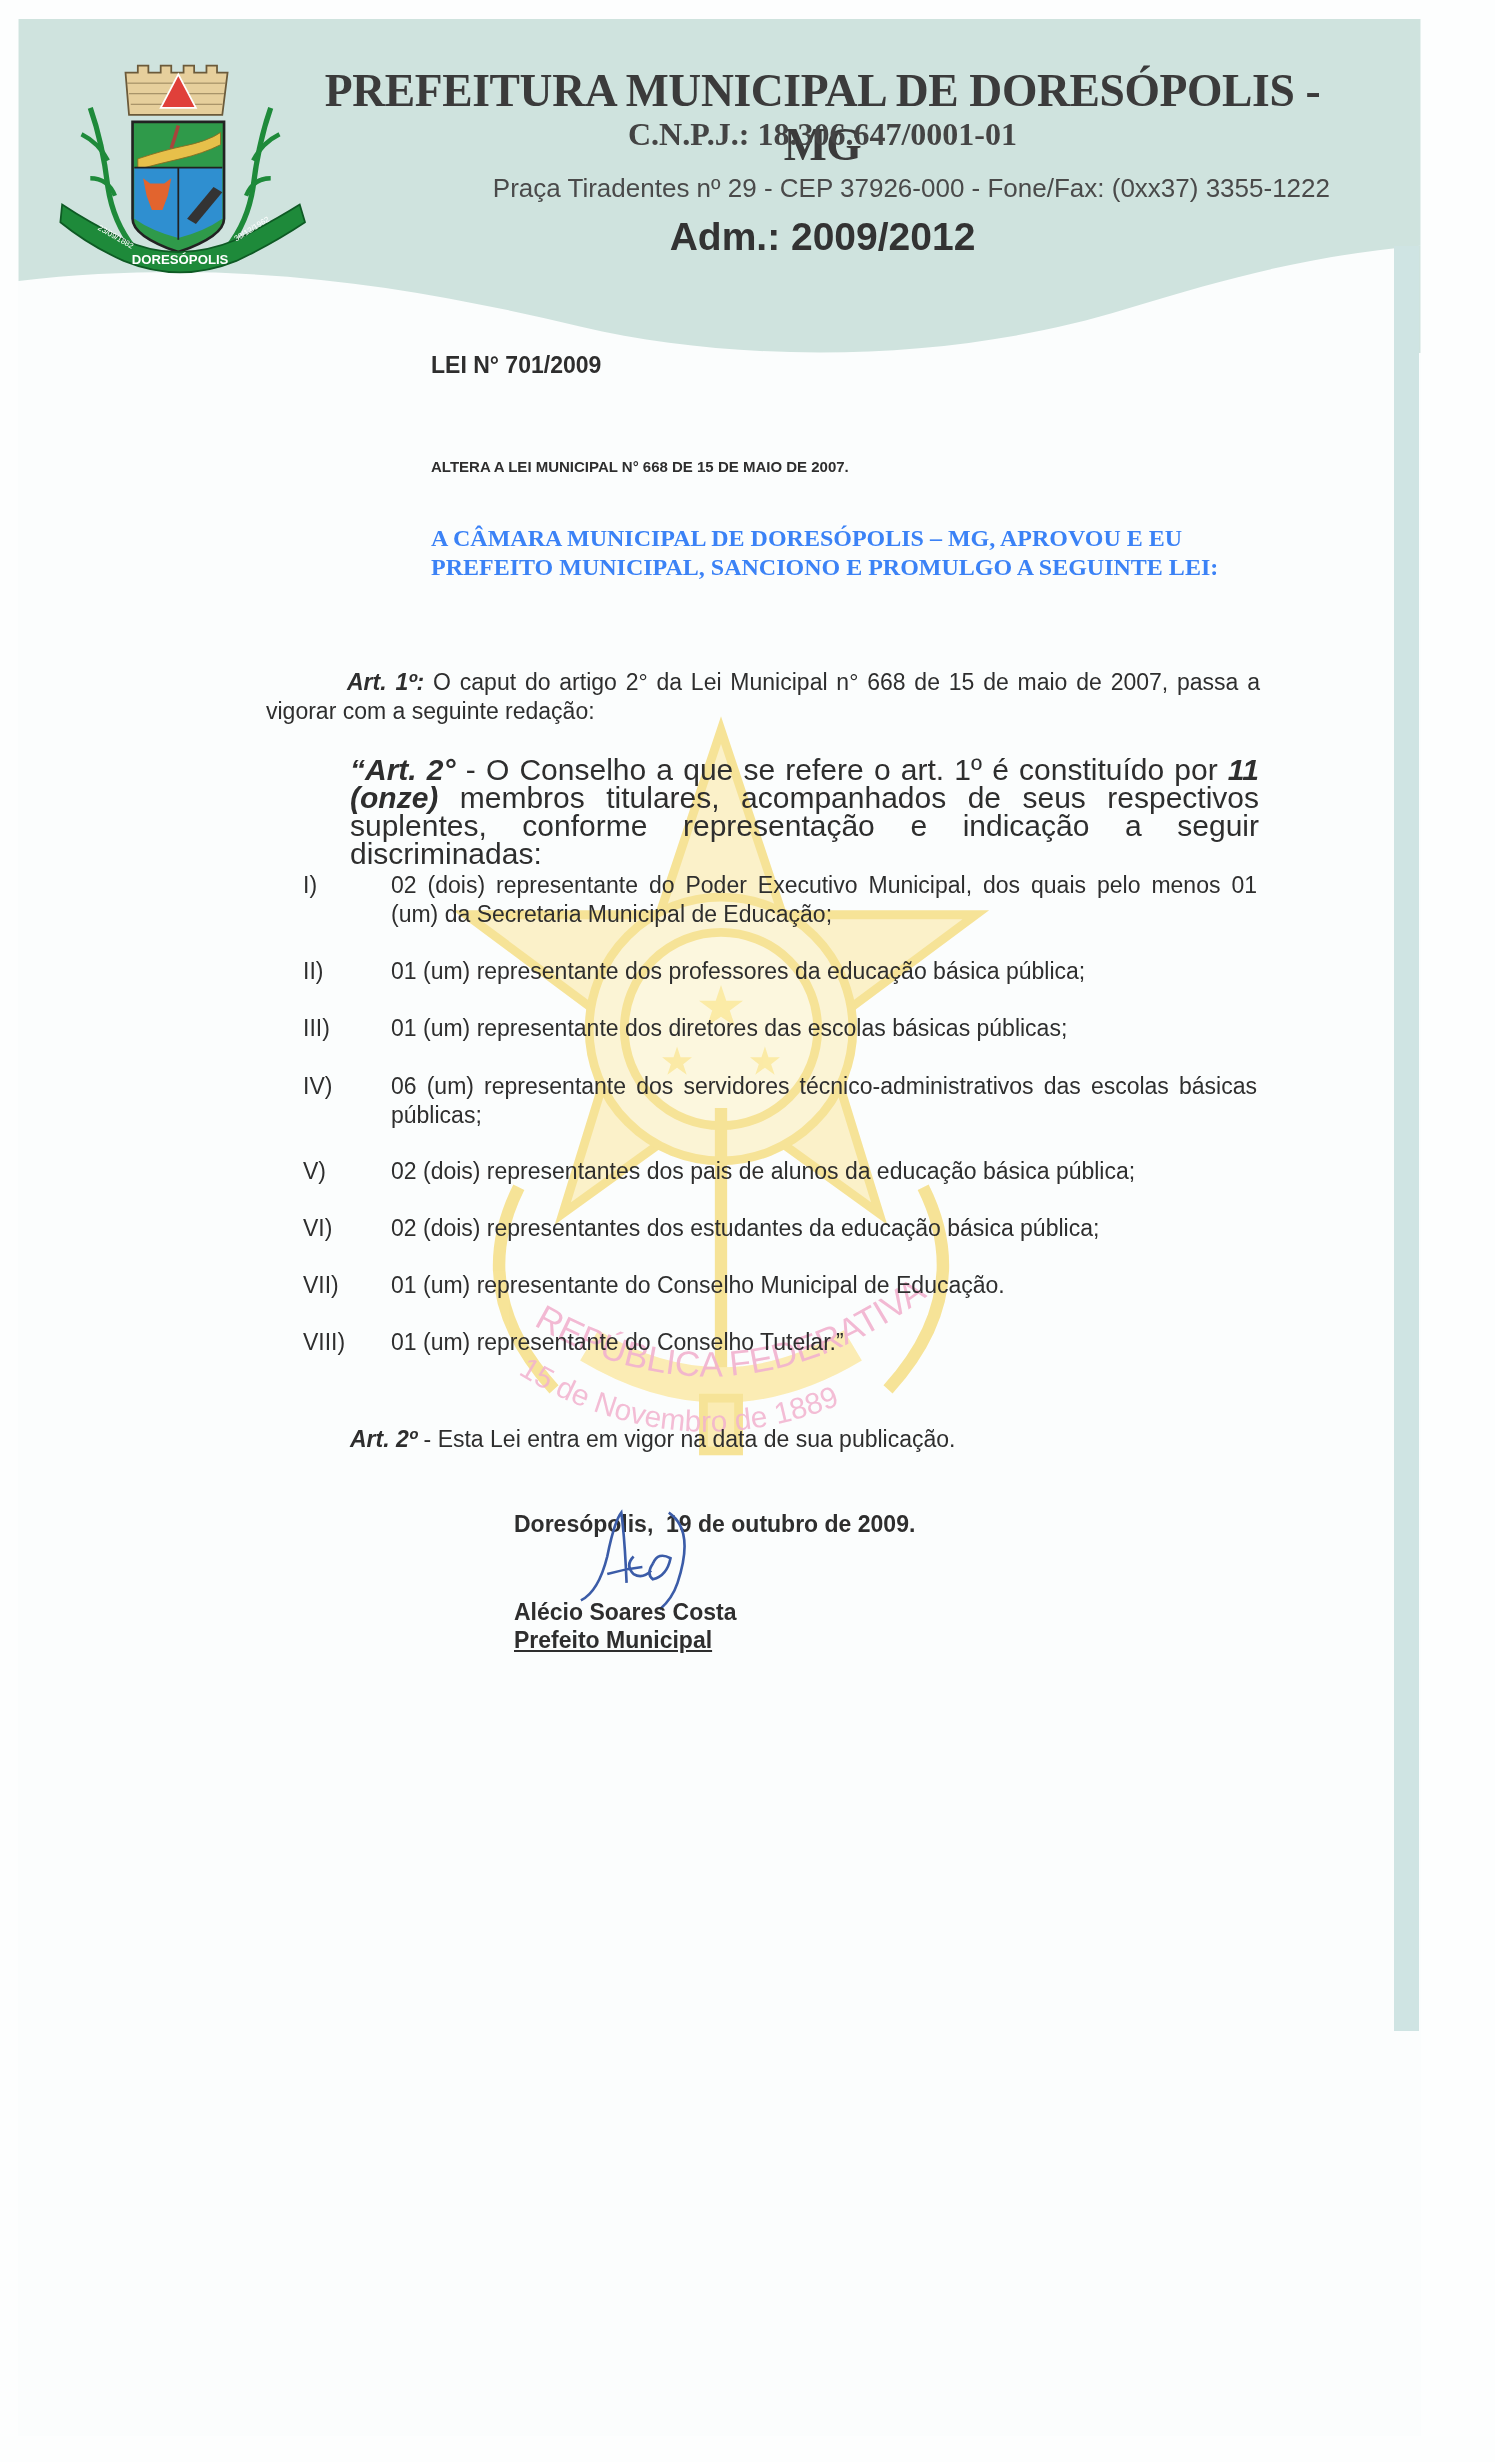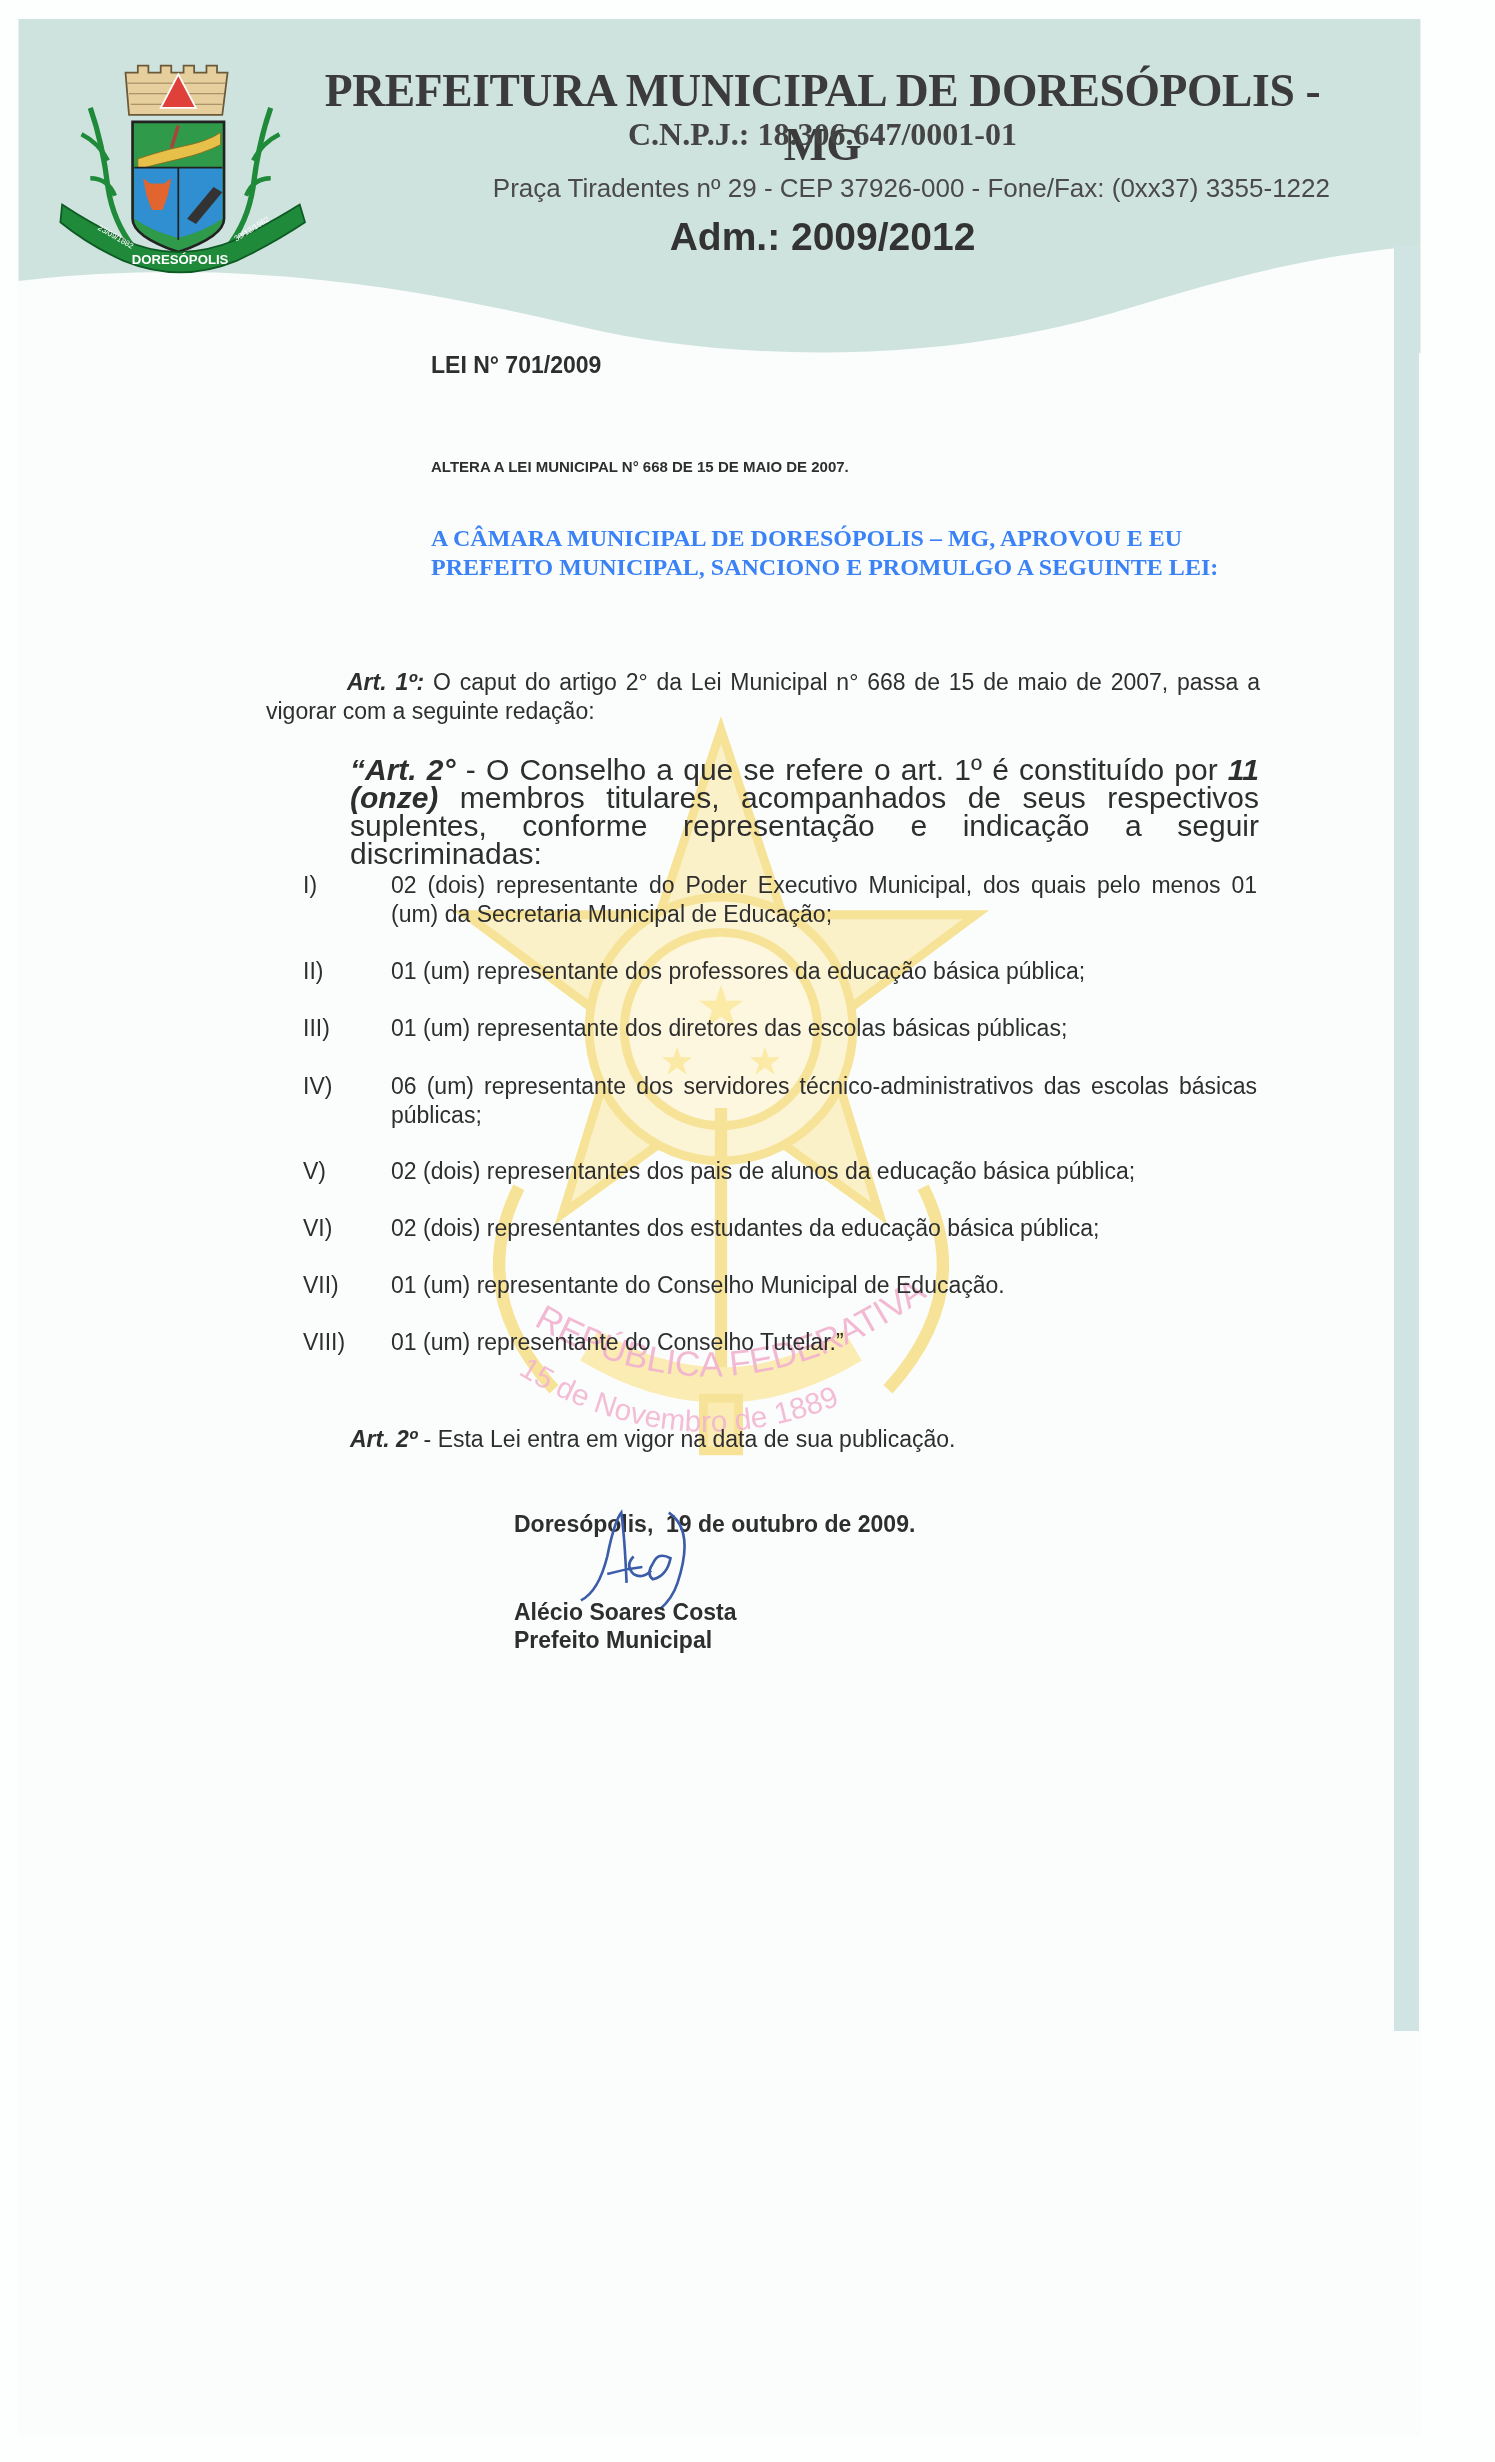--- a/index.html
+++ b/index.html
@@ -54,21 +54,21 @@
     font-size: 30px; line-height: 28px; text-align: justify;
   }
   .items { position: absolute; left: 303px; top: 871px; width: 959px; }
   .item { position: absolute; left: 0; width: 959px; font-size: 23px; line-height: 29px; }
   .item .num { position: absolute; left: 0; top: 0; }
   .item .txt { position: absolute; left: 88px; width: 866px; text-align: justify; }
   .art2-final { position: absolute; left: 350px; top: 1426px; font-size: 23px; }
   .sign-date { position: absolute; left: 514px; top: 1511px; font-size: 23px; font-weight: bold; }
   .signature { position: absolute; left: 572px; top: 1495px; width: 132px; height: 123px; }
   .sign-name { position: absolute; left: 514px; top: 1599px; font-size: 23px; font-weight: bold; }
-  .sign-role { position: absolute; left: 514px; top: 1627px; font-size: 23px; font-weight: bold; }
+  .sign-role { position: absolute; left: 514px; top: 1627px; font-size: 23px; font-weight: bold; text-decoration: underline; }
   b { font-weight: bold; font-style: italic; }
 </style>
 </head>
 <body>
 
 <div class="page-sheet"></div>
 
 <div class="header-band">
   <svg width="1403" height="334" viewBox="0 0 1595 380">
     <path d="M0 0 H1595 V258 C1480 268 1390 290 1260 330 C1060 392 820 392 640 350 C450 305 250 270 0 298 Z" fill="#cfe3de"></path>

